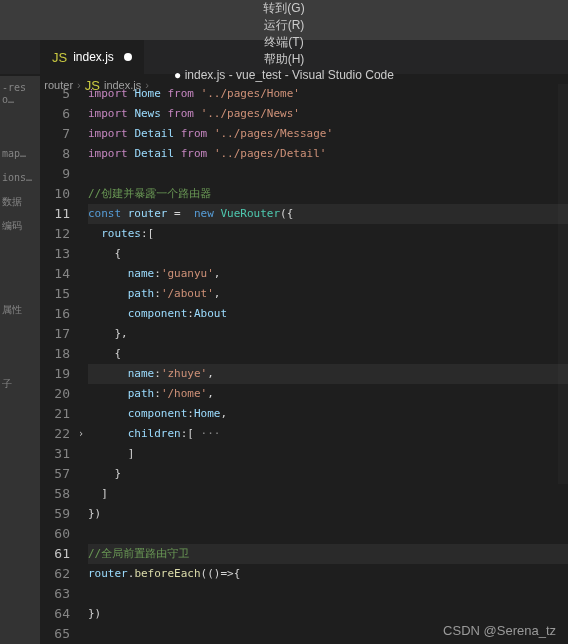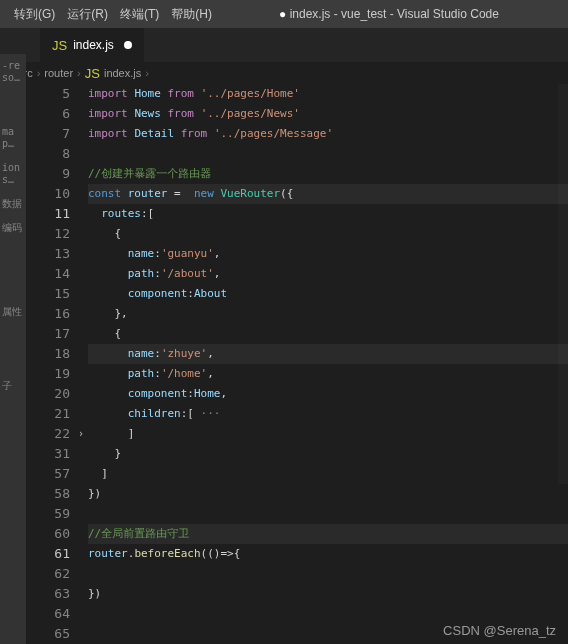--- a/index.html
+++ b/index.html
@@ -1,27 +1,27 @@
 <!DOCTYPE html>
 <html><head>
 <meta charset="utf-8">
 <style>
 * { margin: 0; padding: 0; box-sizing: border-box; }
 body { width: 568px; height: 644px; background: #1e1e1e; font-family: Consolas, monospace; font-size: 13px; overflow: hidden; position: relative; }
-.menubar { height: 28px; background: #3c3c3c; display: flex; align-items: center; padding: 0 8px; color: #cccccc; font-size: 12px; font-family: "Segoe UI", sans-serif; }
+.menubar { height: 40px; background: #3c3c3c; display: flex; align-items: center; padding: 0 8px; color: #cccccc; font-size: 12px; font-family: "Segoe UI", sans-serif; flex-direction: column; }
 .menu-item { padding: 0 6px; cursor: pointer; }
 .title { flex: 1; text-align: center; color: #cccccc; font-size: 12px; }
 .title-dot { color: #fff; }
 .tabs { height: 34px; background: #252526; display: flex; align-items: stretch; padding-left: 40px; }
 .tab { display: flex; align-items: center; background: #1e1e1e; padding: 0 12px; color: #ffffff; font-size: 12px; gap: 6px; border-right: 1px solid #252526; font-family: "Segoe UI", sans-serif; }
 .tab-icon { color: #cbcb41; font-size: 13px; }
 .tab-dot { width: 8px; height: 8px; background: #fff; border-radius: 50%; margin-left: 4px; }
 .breadcrumb { height: 22px; background: #1e1e1e; color: #a0a0a0; font-size: 11px; padding-left: 18px; display: flex; align-items: center; gap: 4px; font-family: "Segoe UI", sans-serif; }
 .bc-sep { color: #666; }
-.activity { position: absolute; left: 0; top: 54px; bottom: 0; width: 26px; background: #333333; color: #858585; }
+.activity { position: absolute; left: 0; top: 76px; bottom: 0; width: 40px; background: #333333; color: #858585; }
 .activity-item { padding: 6px 2px; font-size: 10px; writing-mode: horizontal-tb; text-align: left; word-break: break-all; line-height: 1.2; }
 .editor { position: absolute; left: 40px; top: 84px; right: 0; bottom: 0; display: flex; }
 .gutter { width: 48px; text-align: right; color: #858585; padding-right: 18px; user-select: none; font-size: 13px; }
 .gutter-line { height: 20px; line-height: 20px; position: relative; }
 .fold { position: absolute; right: -14px; top: 0; color: #c5c5c5; font-size: 10px; }
 .code { flex: 1; color: #d4d4d4; font-size: 11px; }
 .code-line { height: 20px; line-height: 20px; white-space: pre; }
 .hl { background: #2a2a2a; }
 .cursor-line { position: relative; }
 .active-gutter { color: #c6c6c6; }
@@ -111,20 +111,21 @@
     <div class="gutter-line active-gutter"><span>61</span></div>
     <div class="gutter-line">62</div>
     <div class="gutter-line">63</div>
     <div class="gutter-line">64</div>
     <div class="gutter-line">65</div>
   </div>
   <div class="code">
     <div class="code-line"><span class="kw">import</span> <span class="var">Home</span> <span class="kw">from</span> <span class="str">'../pages/Home'</span></div>
     <div class="code-line"><span class="kw">import</span> <span class="var">News</span> <span class="kw">from</span> <span class="str">'../pages/News'</span></div>
     <div class="code-line"><span class="kw">import</span> <span class="var">Detail</span> <span class="kw">from</span> <span class="str">'../pages/Message'</span></div>
+    <div class="code-line"><span class="kw">import</span> <span class="var">Detail</span> <span class="kw">from</span> <span class="str">'../pages/Detail'</span></div>
     <div class="code-line"></div>
     <div class="code-line"><span class="cmt">//创建并暴露一个路由器</span></div>
     <div class="code-line hl"><span class="num">const</span> <span class="var">router</span><span> =  </span><span class="num">new</span> <span class="cls">VueRouter</span><span class="pn">({</span></div>
     <div class="code-line">  <span class="prop">routes</span><span>:[</span></div>
     <div class="code-line">    <span>{</span></div>
     <div class="code-line">      <span class="prop">name</span><span>:</span><span class="str">'guanyu'</span><span>,</span></div>
     <div class="code-line">      <span class="prop">path</span><span>:</span><span class="str">'/about'</span><span>,</span></div>
     <div class="code-line">      <span class="prop">component</span><span>:</span><span class="var">About</span></div>
     <div class="code-line">    <span>},</span></div>
     <div class="code-line">    <span>{</span></div>

